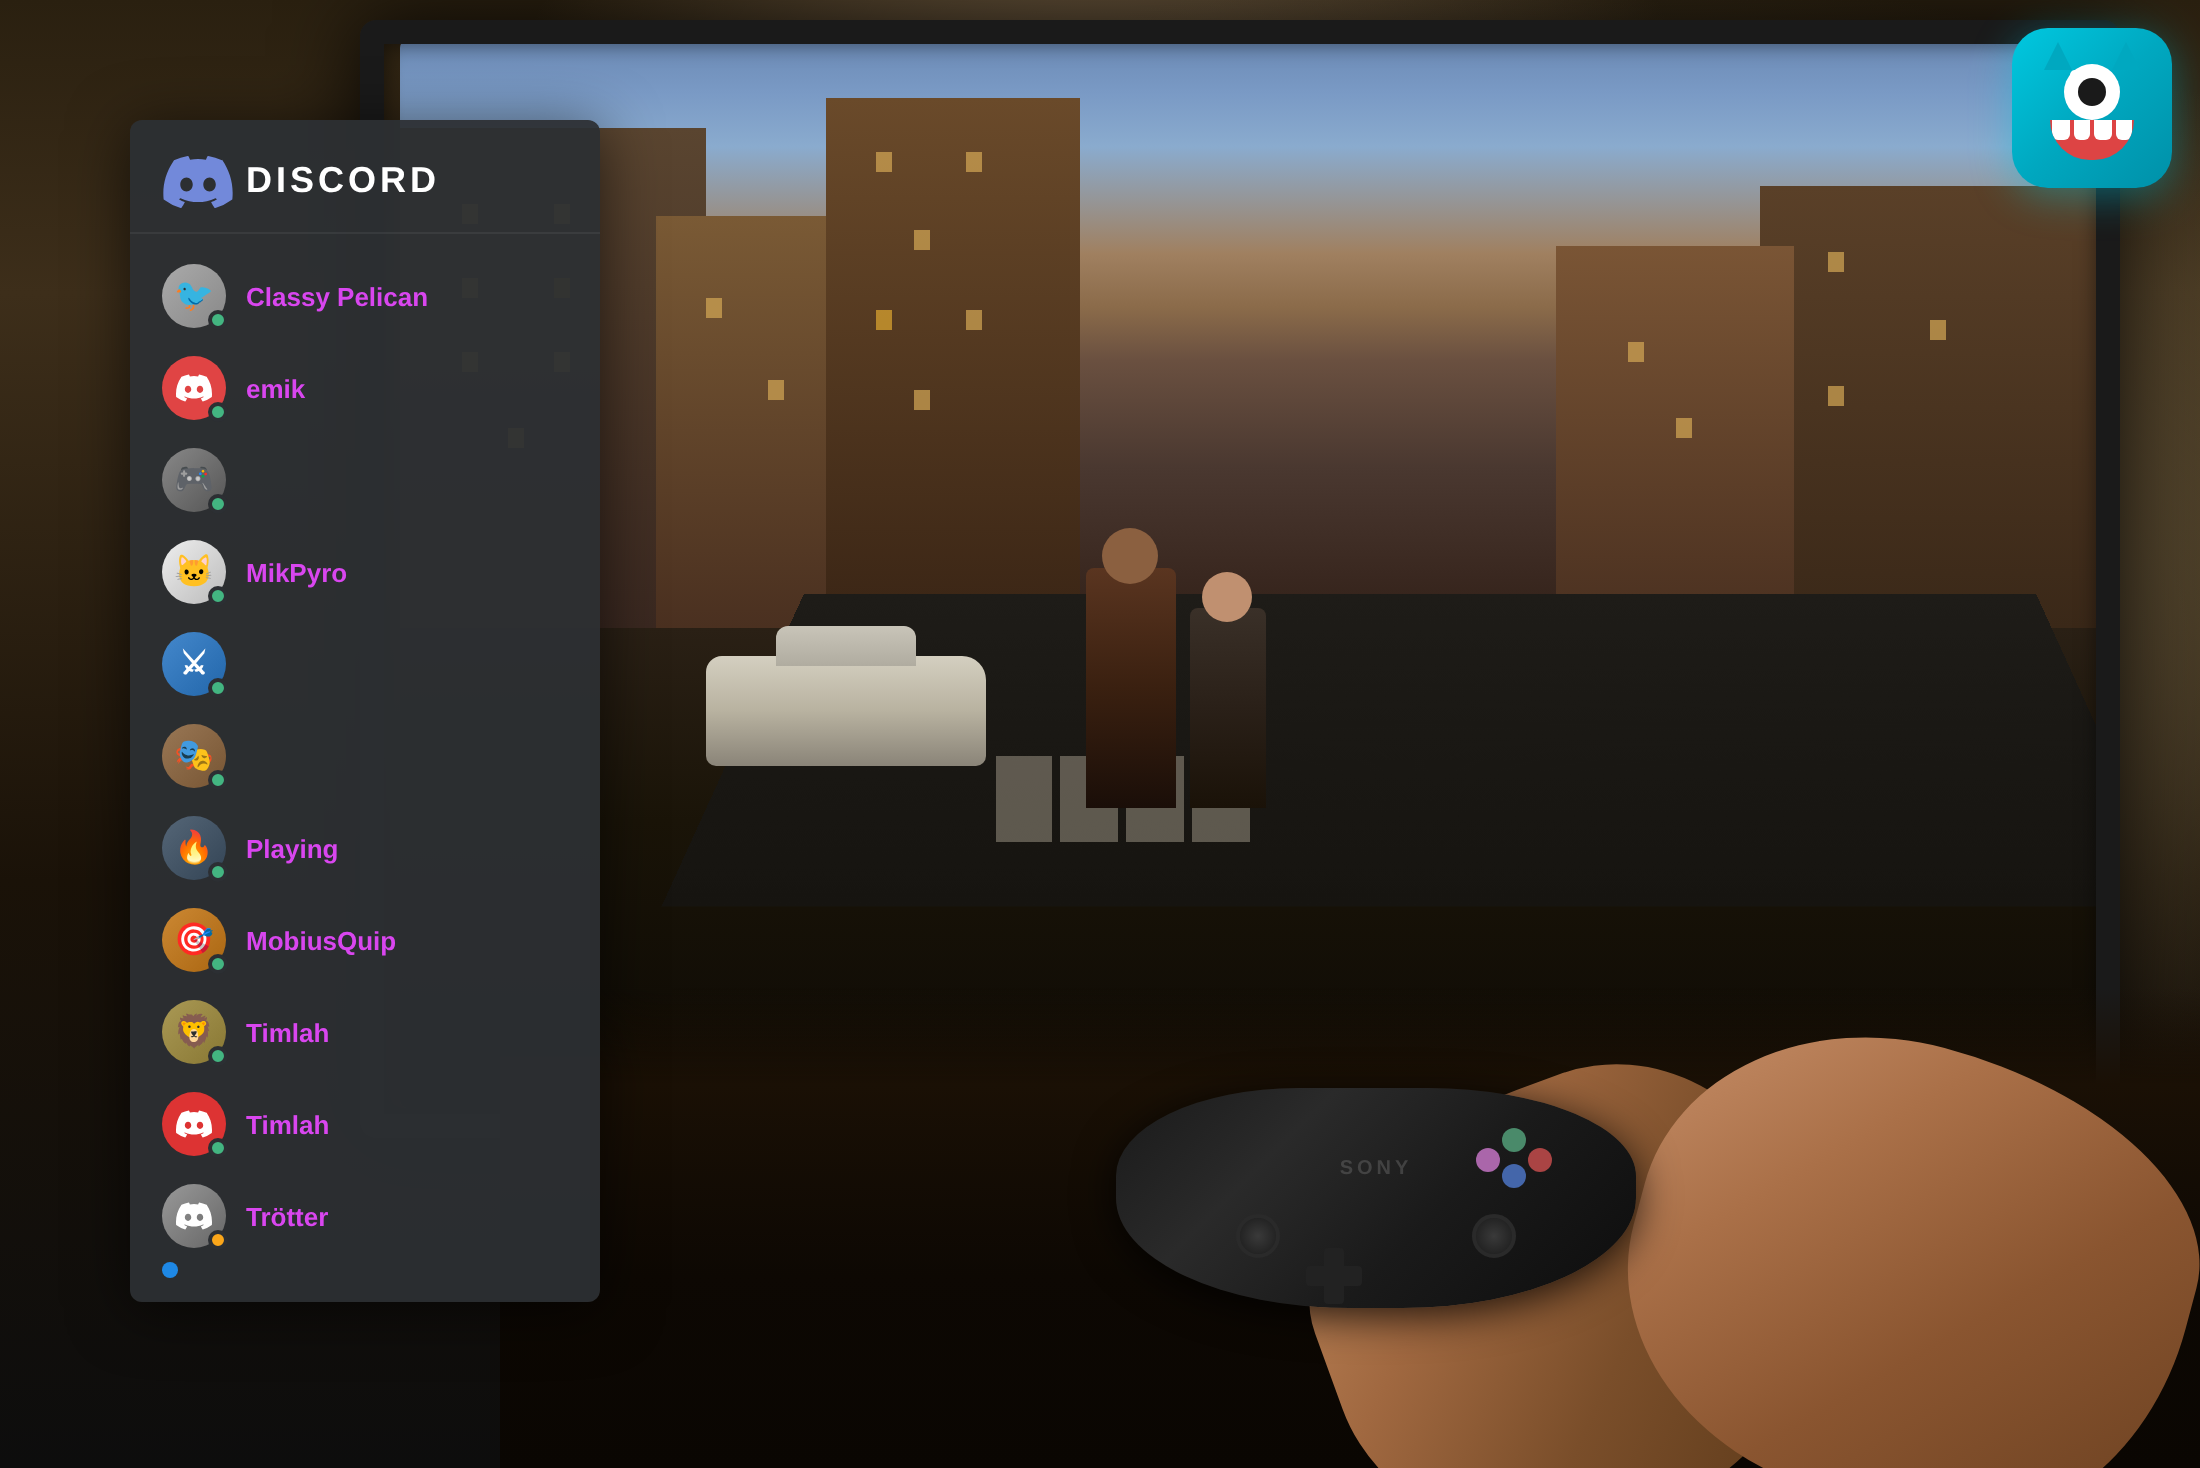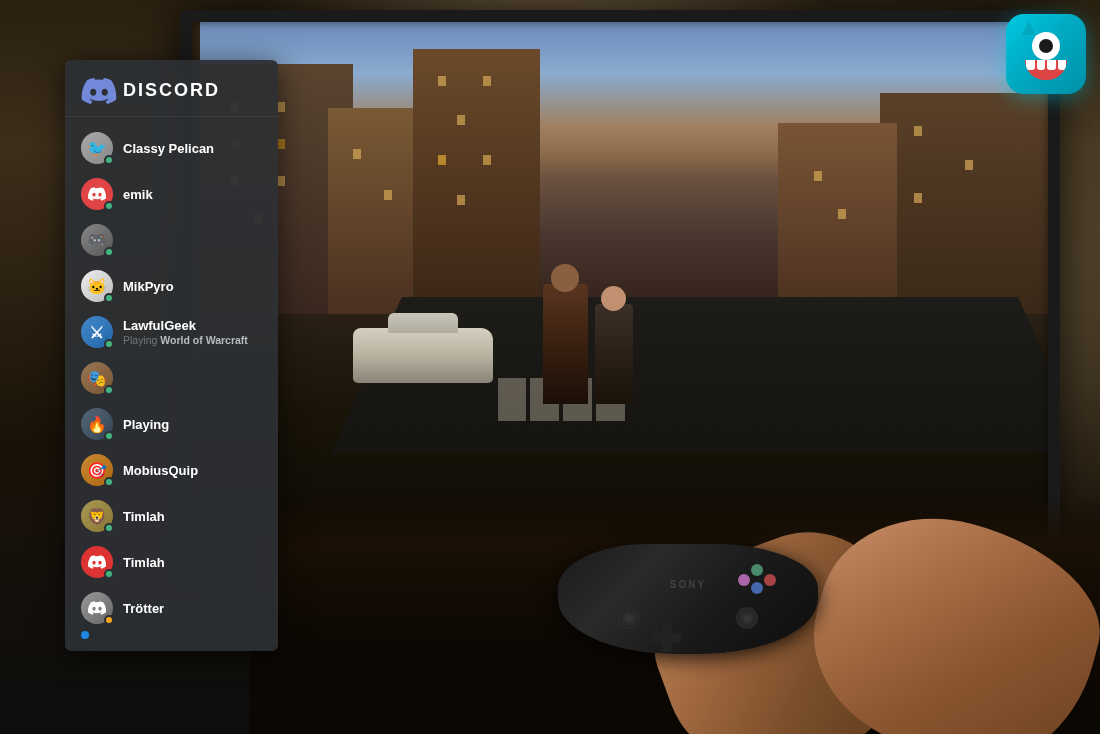--- a/index.html
+++ b/index.html
@@ -290,21 +290,21 @@
       width: 300px; height: 12px;
       background: #1a1a1a;
       border-radius: 2px;
     }
 
     
     .discord-panel {
       position: absolute;
       top: 60px;
       left: 65px;
-      width: 213px;
+      width: 235px;
       min-height: 520px;
       background: rgba(44, 47, 51, 0.95);
       border-radius: 6px;
       z-index: 10;
       padding-bottom: 20px;
       box-shadow: 0 4px 30px rgba(0,0,0,0.6);
     }
 
     .discord-header {
       display: flex;
@@ -368,21 +368,21 @@
 
     .status-online { background: #43b581; }
     .status-idle { background: #faa61a; }
 
     .user-info {
       flex: 1;
       min-width: 0;
     }
 
     .user-name {
-      color: #ffffff;
+      color: #d946ef;
       font-size: 13px;
       font-weight: 600;
       white-space: nowrap;
       overflow: hidden;
       text-overflow: ellipsis;
     }
 
     .user-activity {
       color: #72767d;
       font-size: 10.5px;
@@ -633,24 +633,20 @@
         </div>
         <div class="user-info">
           <div class="user-name">MikPyro</div>
         </div>
       </li>
       <li class="user-item">
         <div class="avatar-wrapper">
           <div class="avatar av-lawful" style="font-size: 16px;">⚔</div>
           <div class="status-dot status-online"></div>
         </div>
-        <div class="user-info">
-          <div class="user-name">LawfulGeek</div>
-          <div class="user-activity">Playing <span class="game-name">World of Warcraft</span></div>
-        </div>
       </li>
       <li class="user-item">
         <div class="avatar-wrapper">
           <div class="avatar av-manic" style="font-size: 16px;">🎭</div>
           <div class="status-dot status-online"></div>
         </div>
       </li>
       <li class="user-item">
         <div class="avatar-wrapper">
           <div class="avatar av-mikpyro" style="font-size: 16px;">🔥</div>

